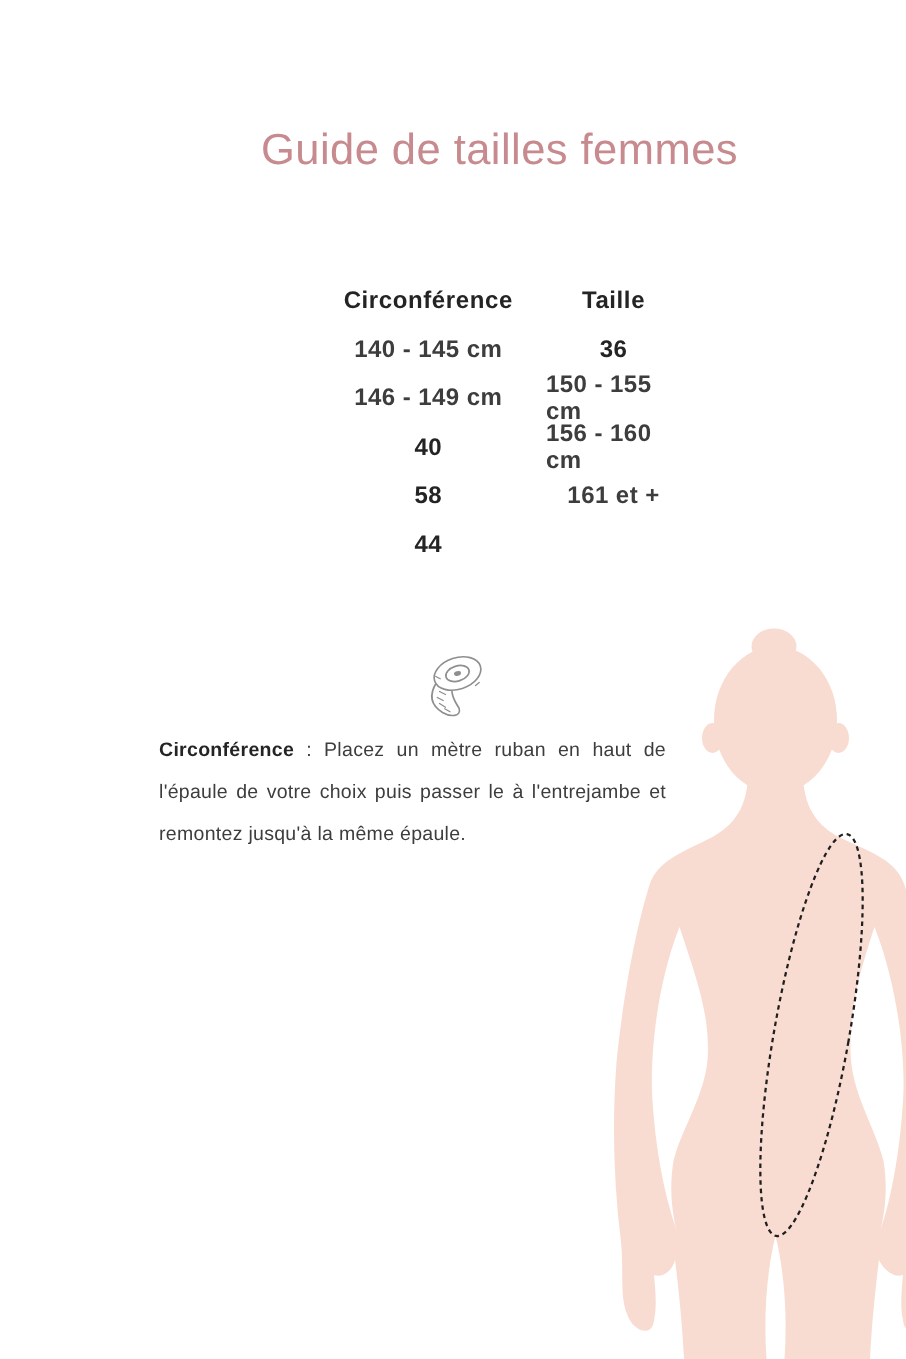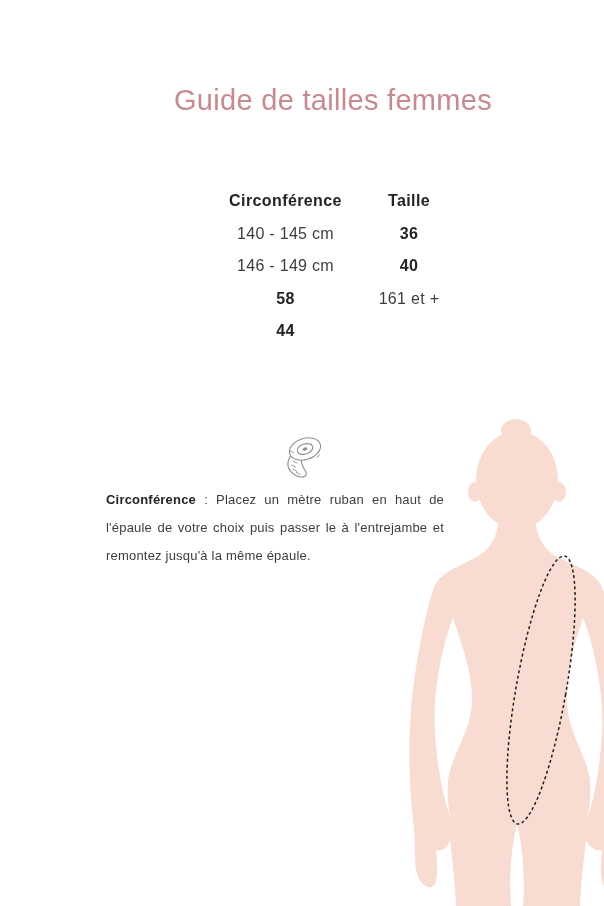--- a/index.html
+++ b/index.html
@@ -31,20 +31,21 @@
     display:grid;
     grid-template-columns:145px 90px;
     column-gap:6px;
   }
   .cell{
     height:32.5px;
     display:flex;align-items:center;justify-content:center;
     font-size:16px;
     letter-spacing:0.3px;
     color:var(--text-body);
+    font-weight:bold;
   }
   .cell.head{font-weight:bold;color:var(--text-dark);letter-spacing:0.4px;}
   .cell.size{font-weight:bold;color:var(--text-dark);text-align:center;}
   .measure-heading{
     position:absolute;left:75px;top:449px;
     font-size:18px;
     letter-spacing:0.2px;
     color:var(--accent);
   }
   .tape-icon{
@@ -73,22 +74,24 @@
 
   <div class="size-table">
     <div class="cell head">Circonférence</div>
     <div class="cell head">Taille</div>
 
     <div class="cell circ">140 - 145 cm</div>
     <div class="cell size">36</div>
 
     <div class="cell circ">146 - 149 cm</div>
 
+    <div class="cell circ">150 - 155 cm</div>
     <div class="cell size">40</div>
 
+    <div class="cell circ">156 - 160 cm</div>
     <div class="cell size">58</div>
 
     <div class="cell circ">161 et +</div>
     <div class="cell size">44</div>
   </div>
 
 
   <svg class="tape-icon" viewBox="0 0 46 46" aria-hidden="true">
     <g fill="#ffffff" stroke="#8f8f8f" stroke-width="1.1" stroke-linecap="round" stroke-linejoin="round">
       <path d="M10,21 C5,29 6,36 14,41 C19,44 27,44 25,38 C21,32 19,27 21,23 Z"></path>

